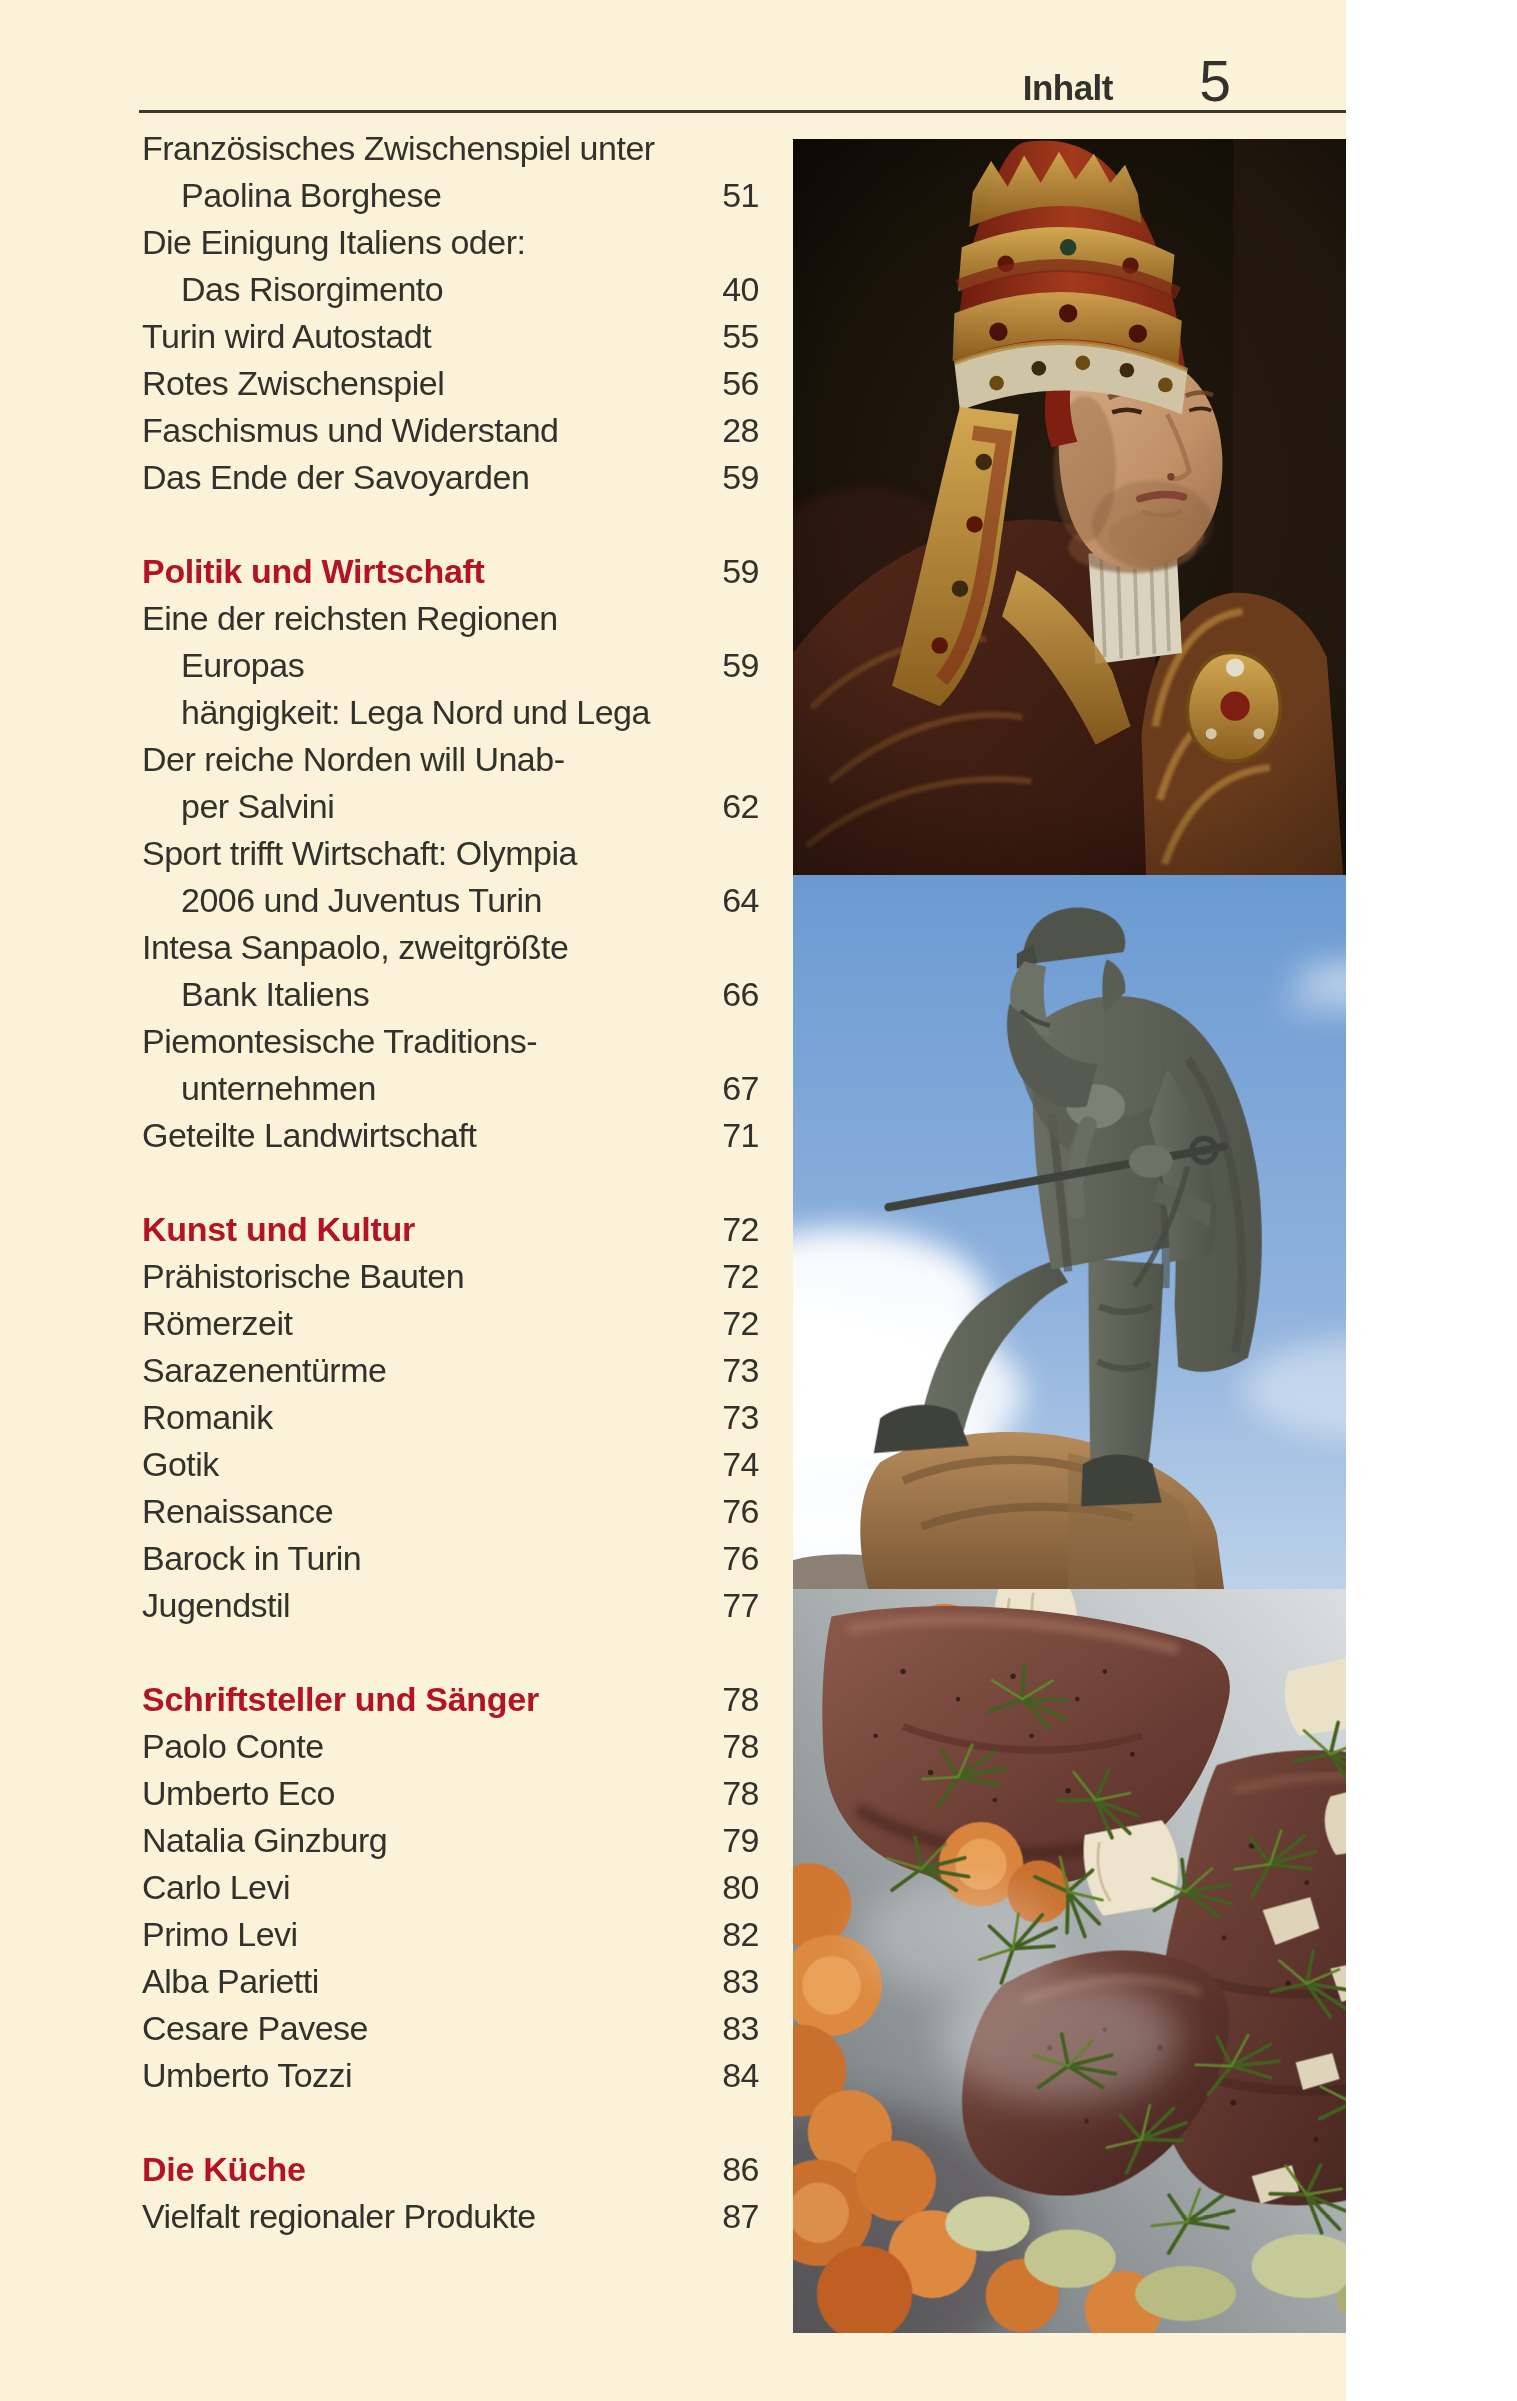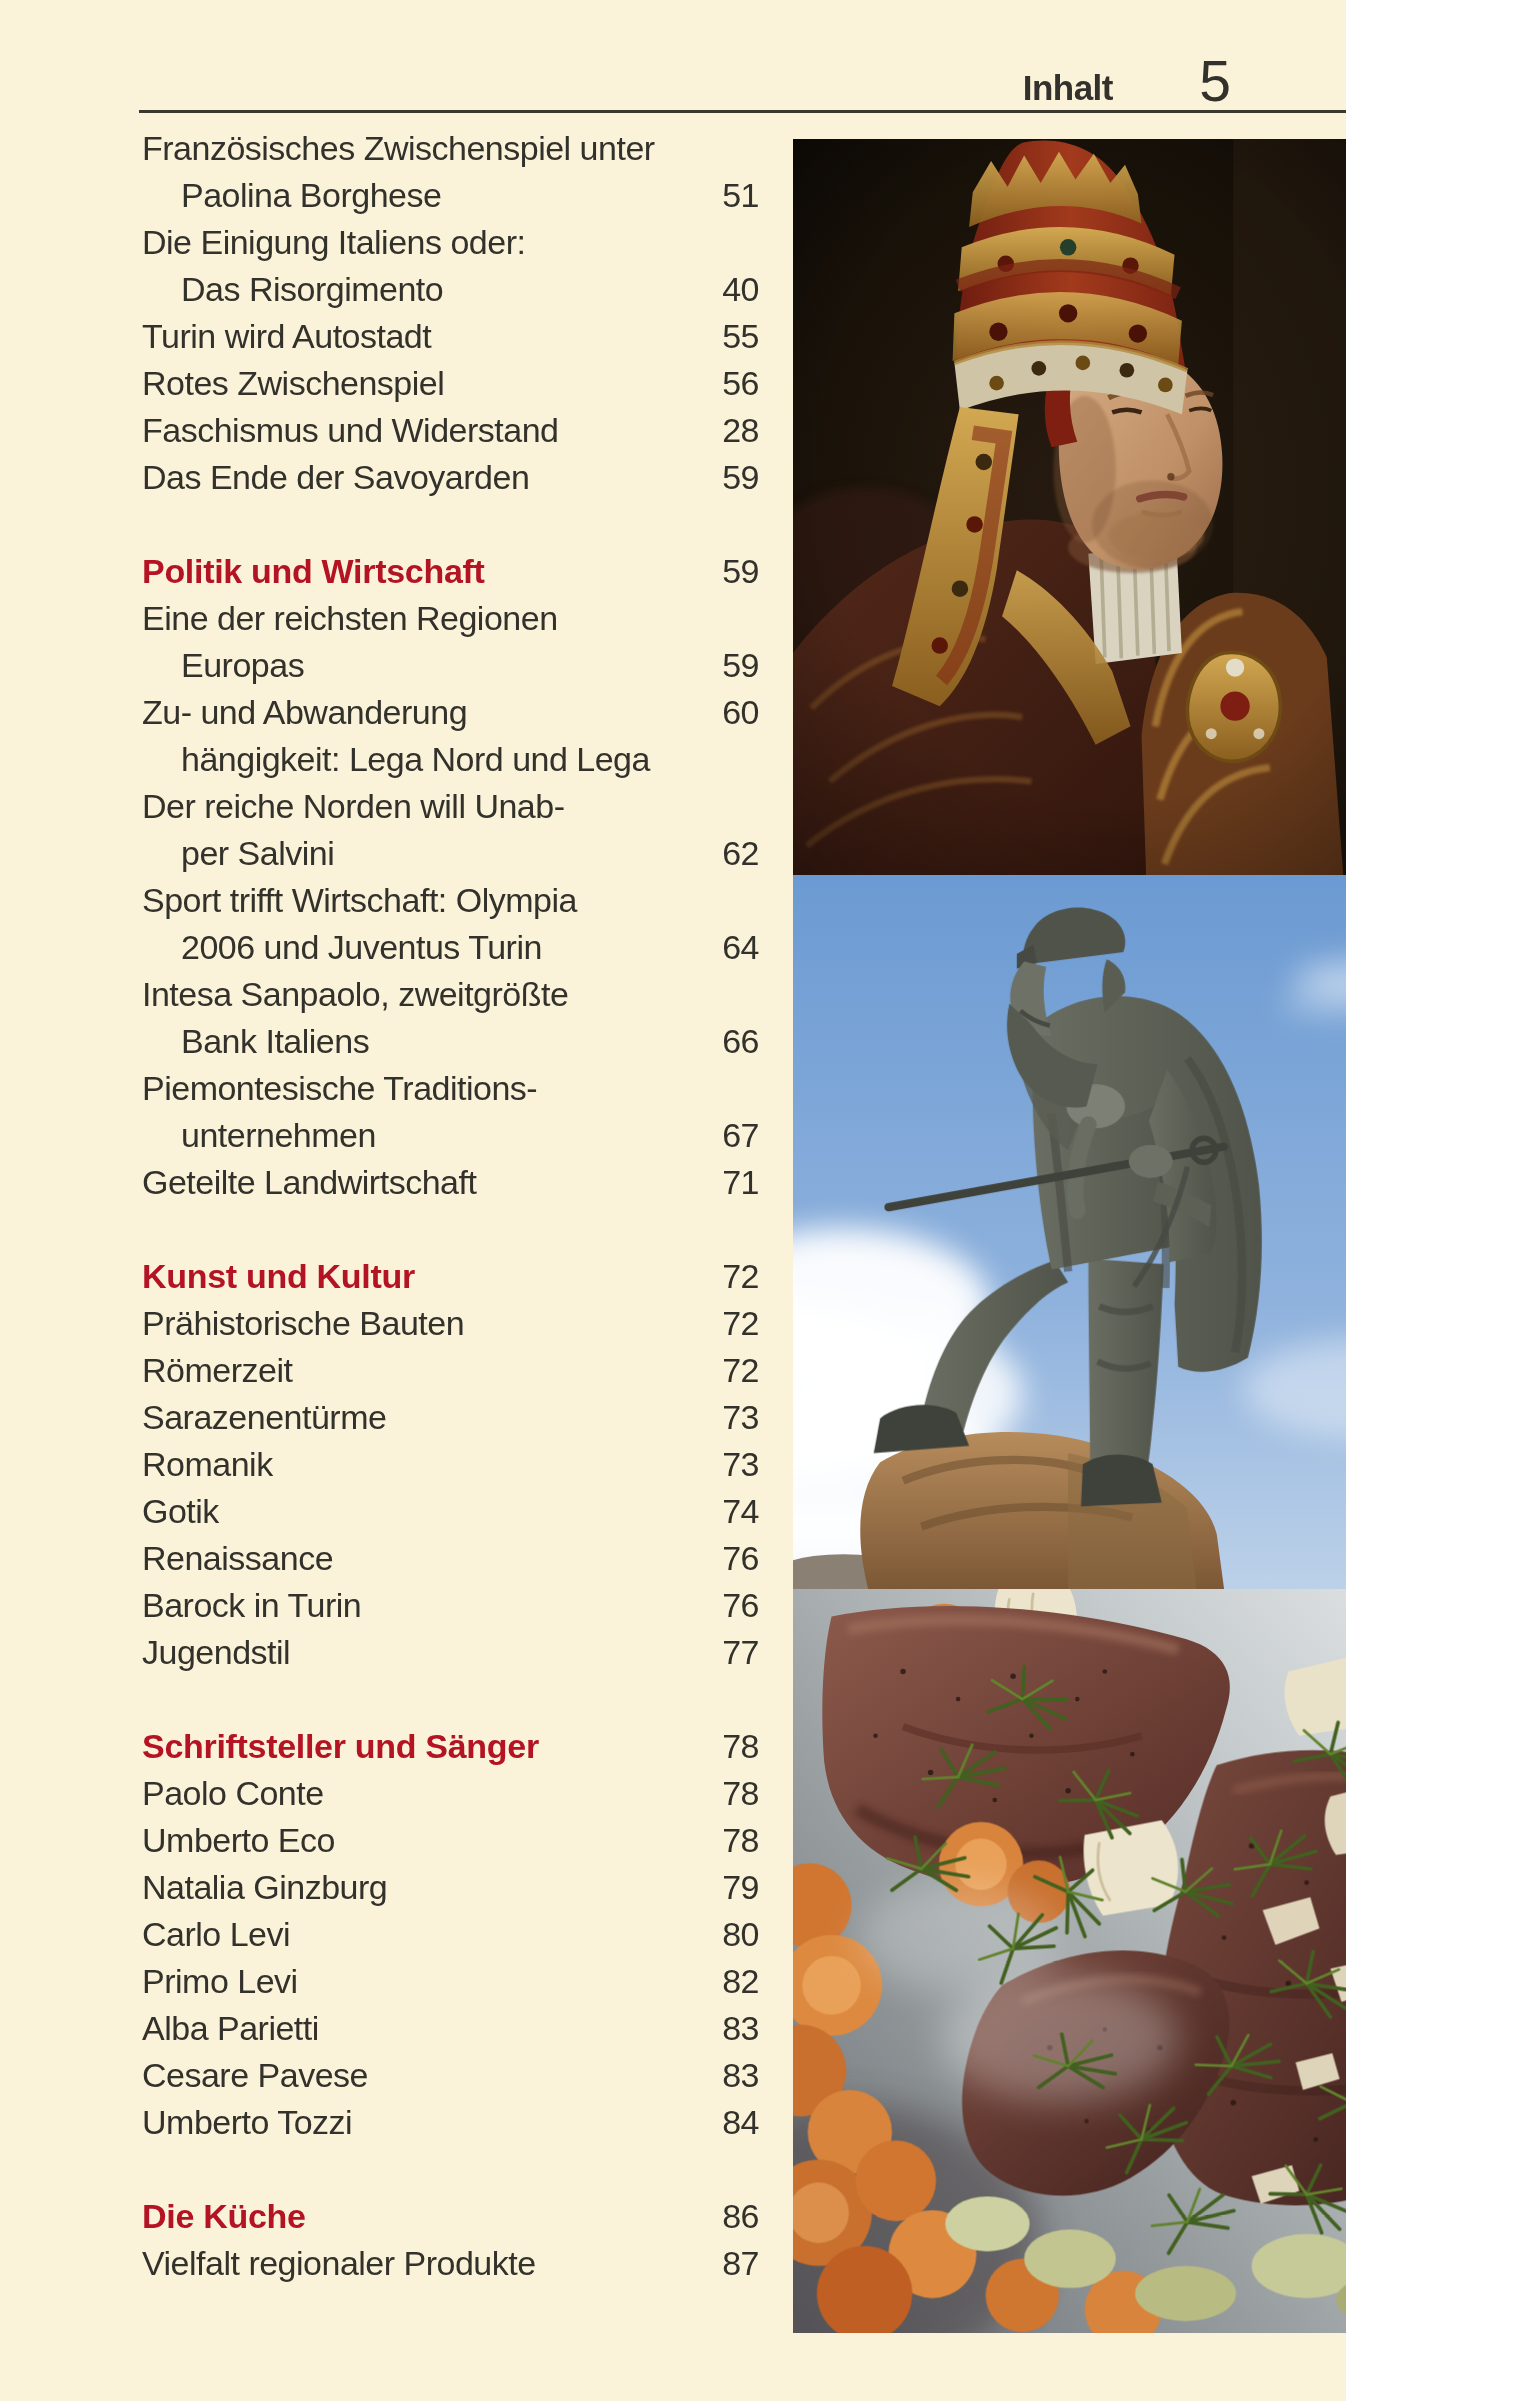--- a/index.html
+++ b/index.html
@@ -95,24 +95,20 @@
           <span class="lab">Politik und Wirtschaft</span>
           <span class="num">59</span>
         </div>
         <div class="toc-row">
           <span class="lab">Eine der reichsten Regionen</span>
         </div>
         <div class="toc-row indent">
           <span class="lab">Europas</span>
           <span class="num">59</span>
         </div>
-        <div class="toc-row">
-          <span class="lab">Zu- und Abwanderung</span>
-          <span class="num">60</span>
-        </div>
         <div class="toc-row indent">
           <span class="lab">hängigkeit: Lega Nord und Lega</span>
         </div>
         <div class="toc-row">
           <span class="lab">Der reiche Norden will Unab-</span>
         </div>
         <div class="toc-row indent">
           <span class="lab">per Salvini</span>
           <span class="num">62</span>
         </div>

